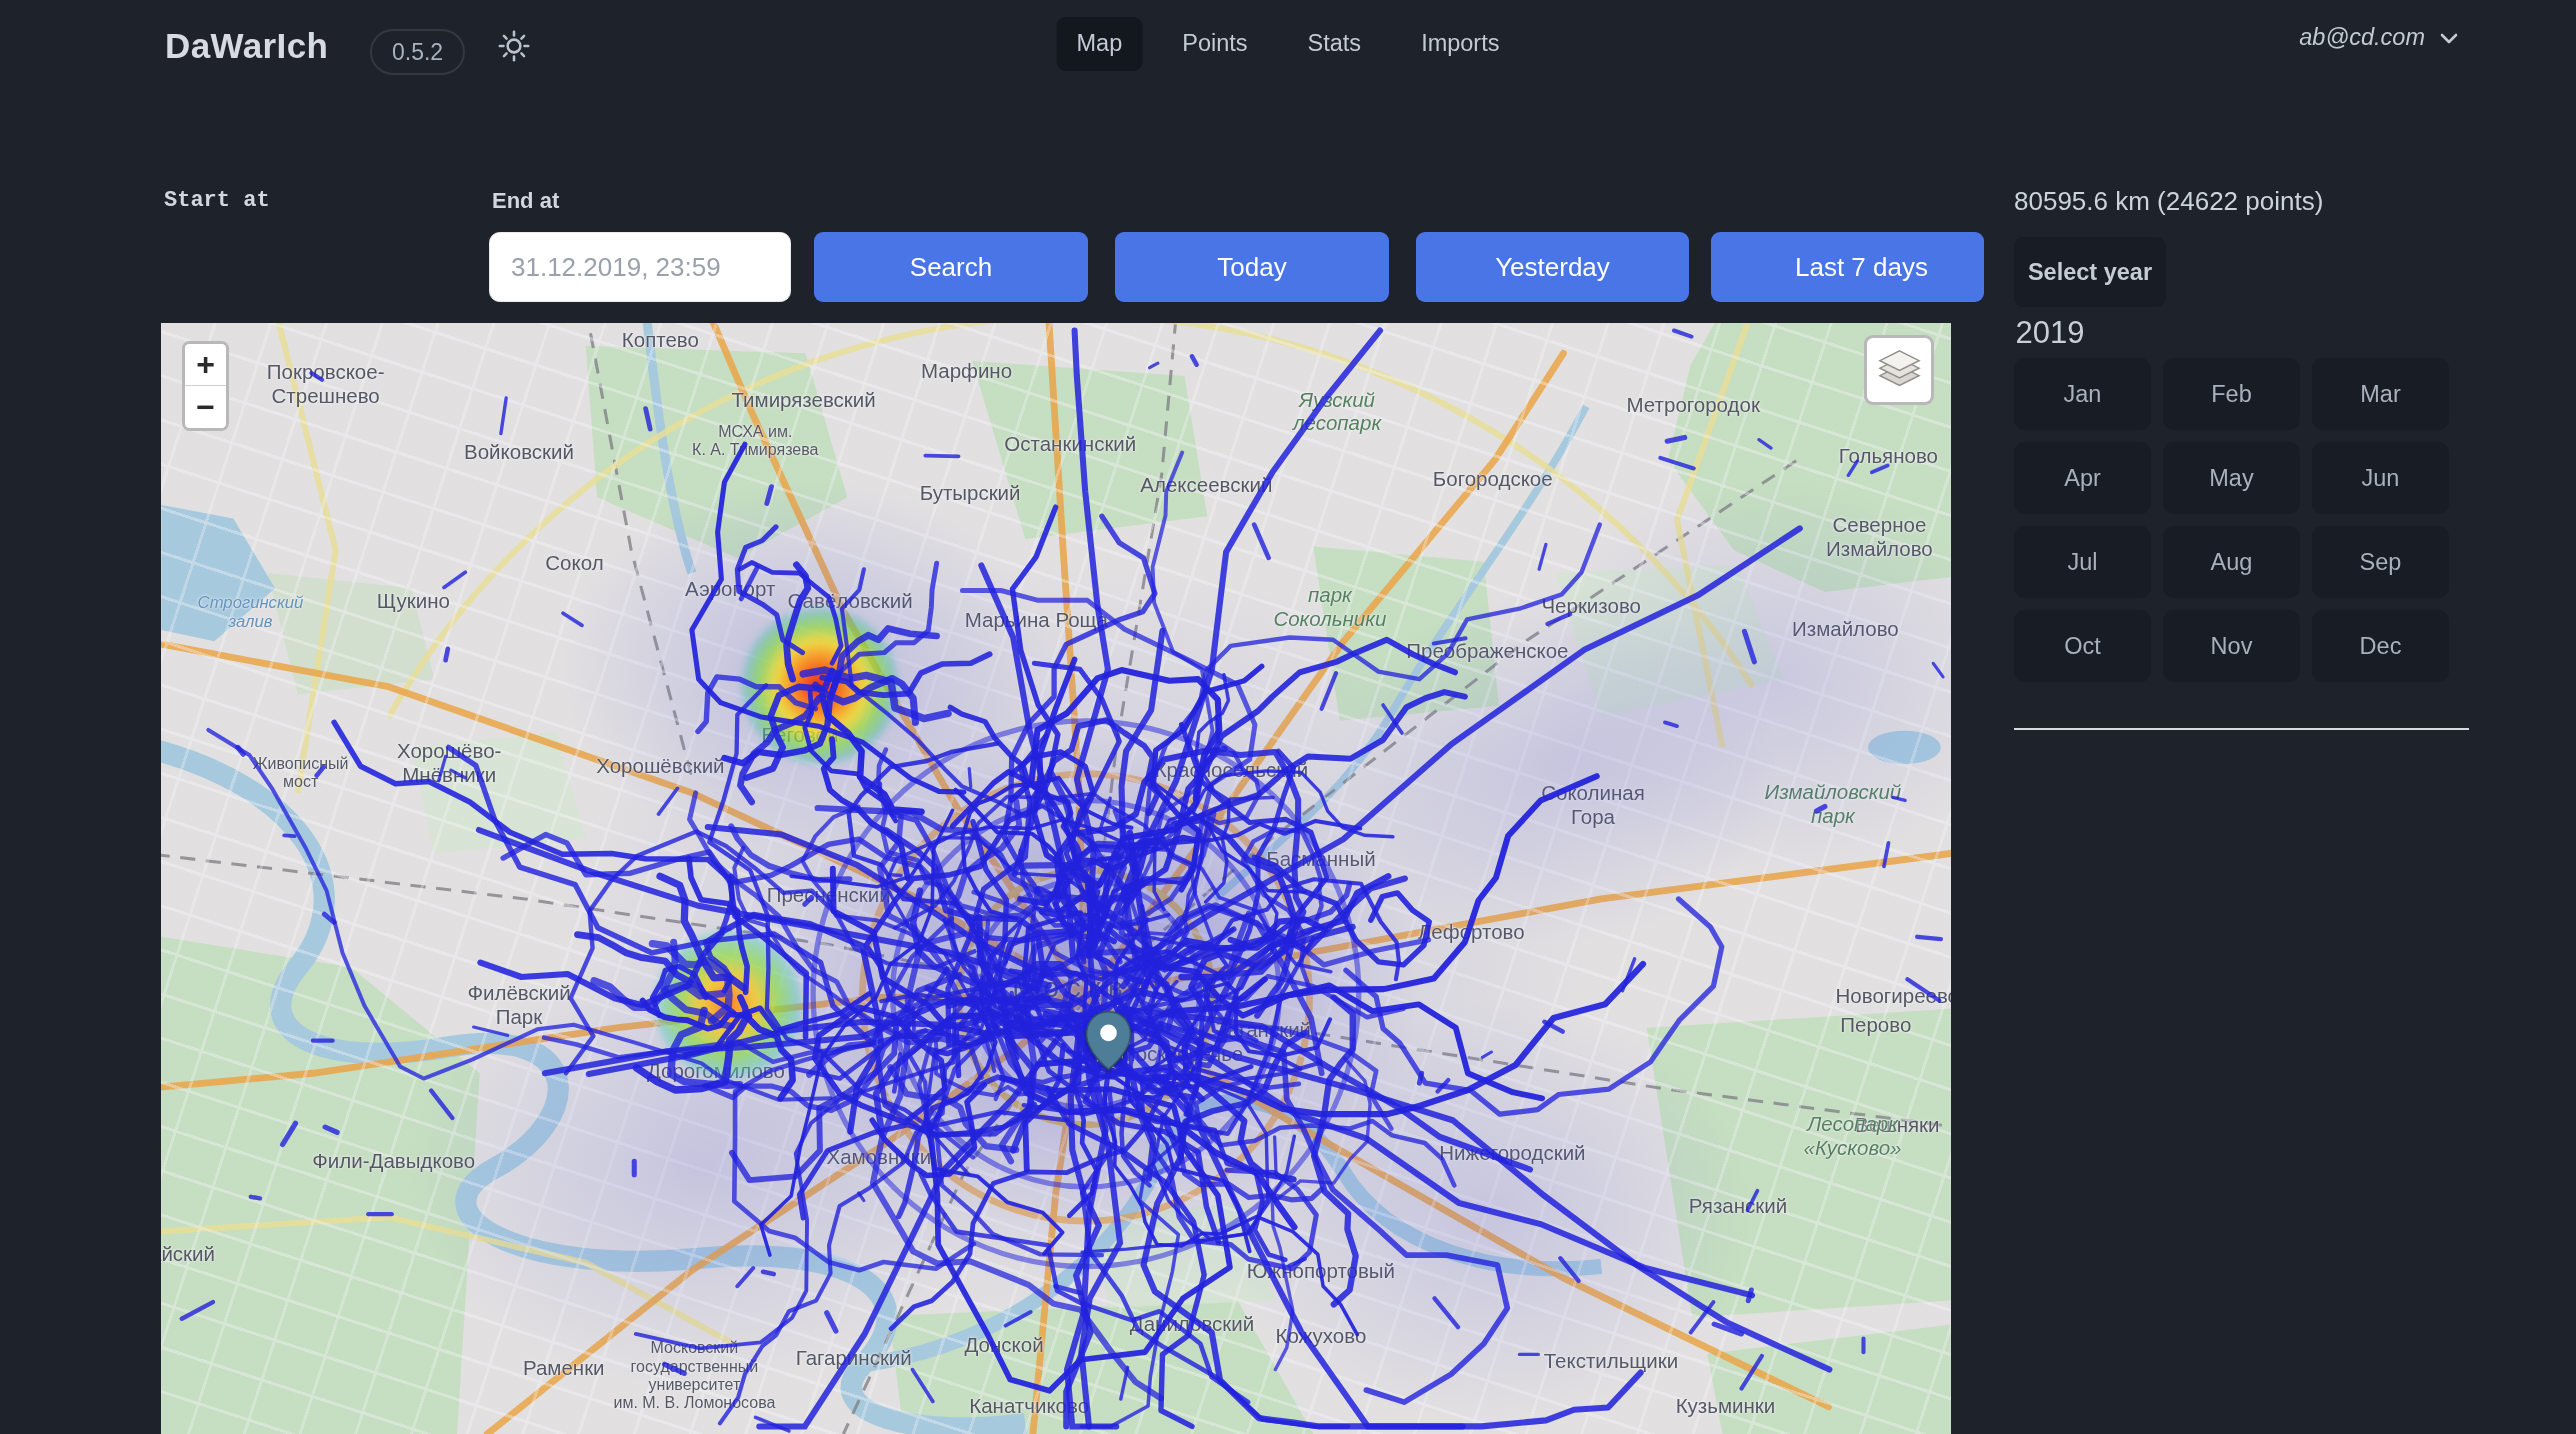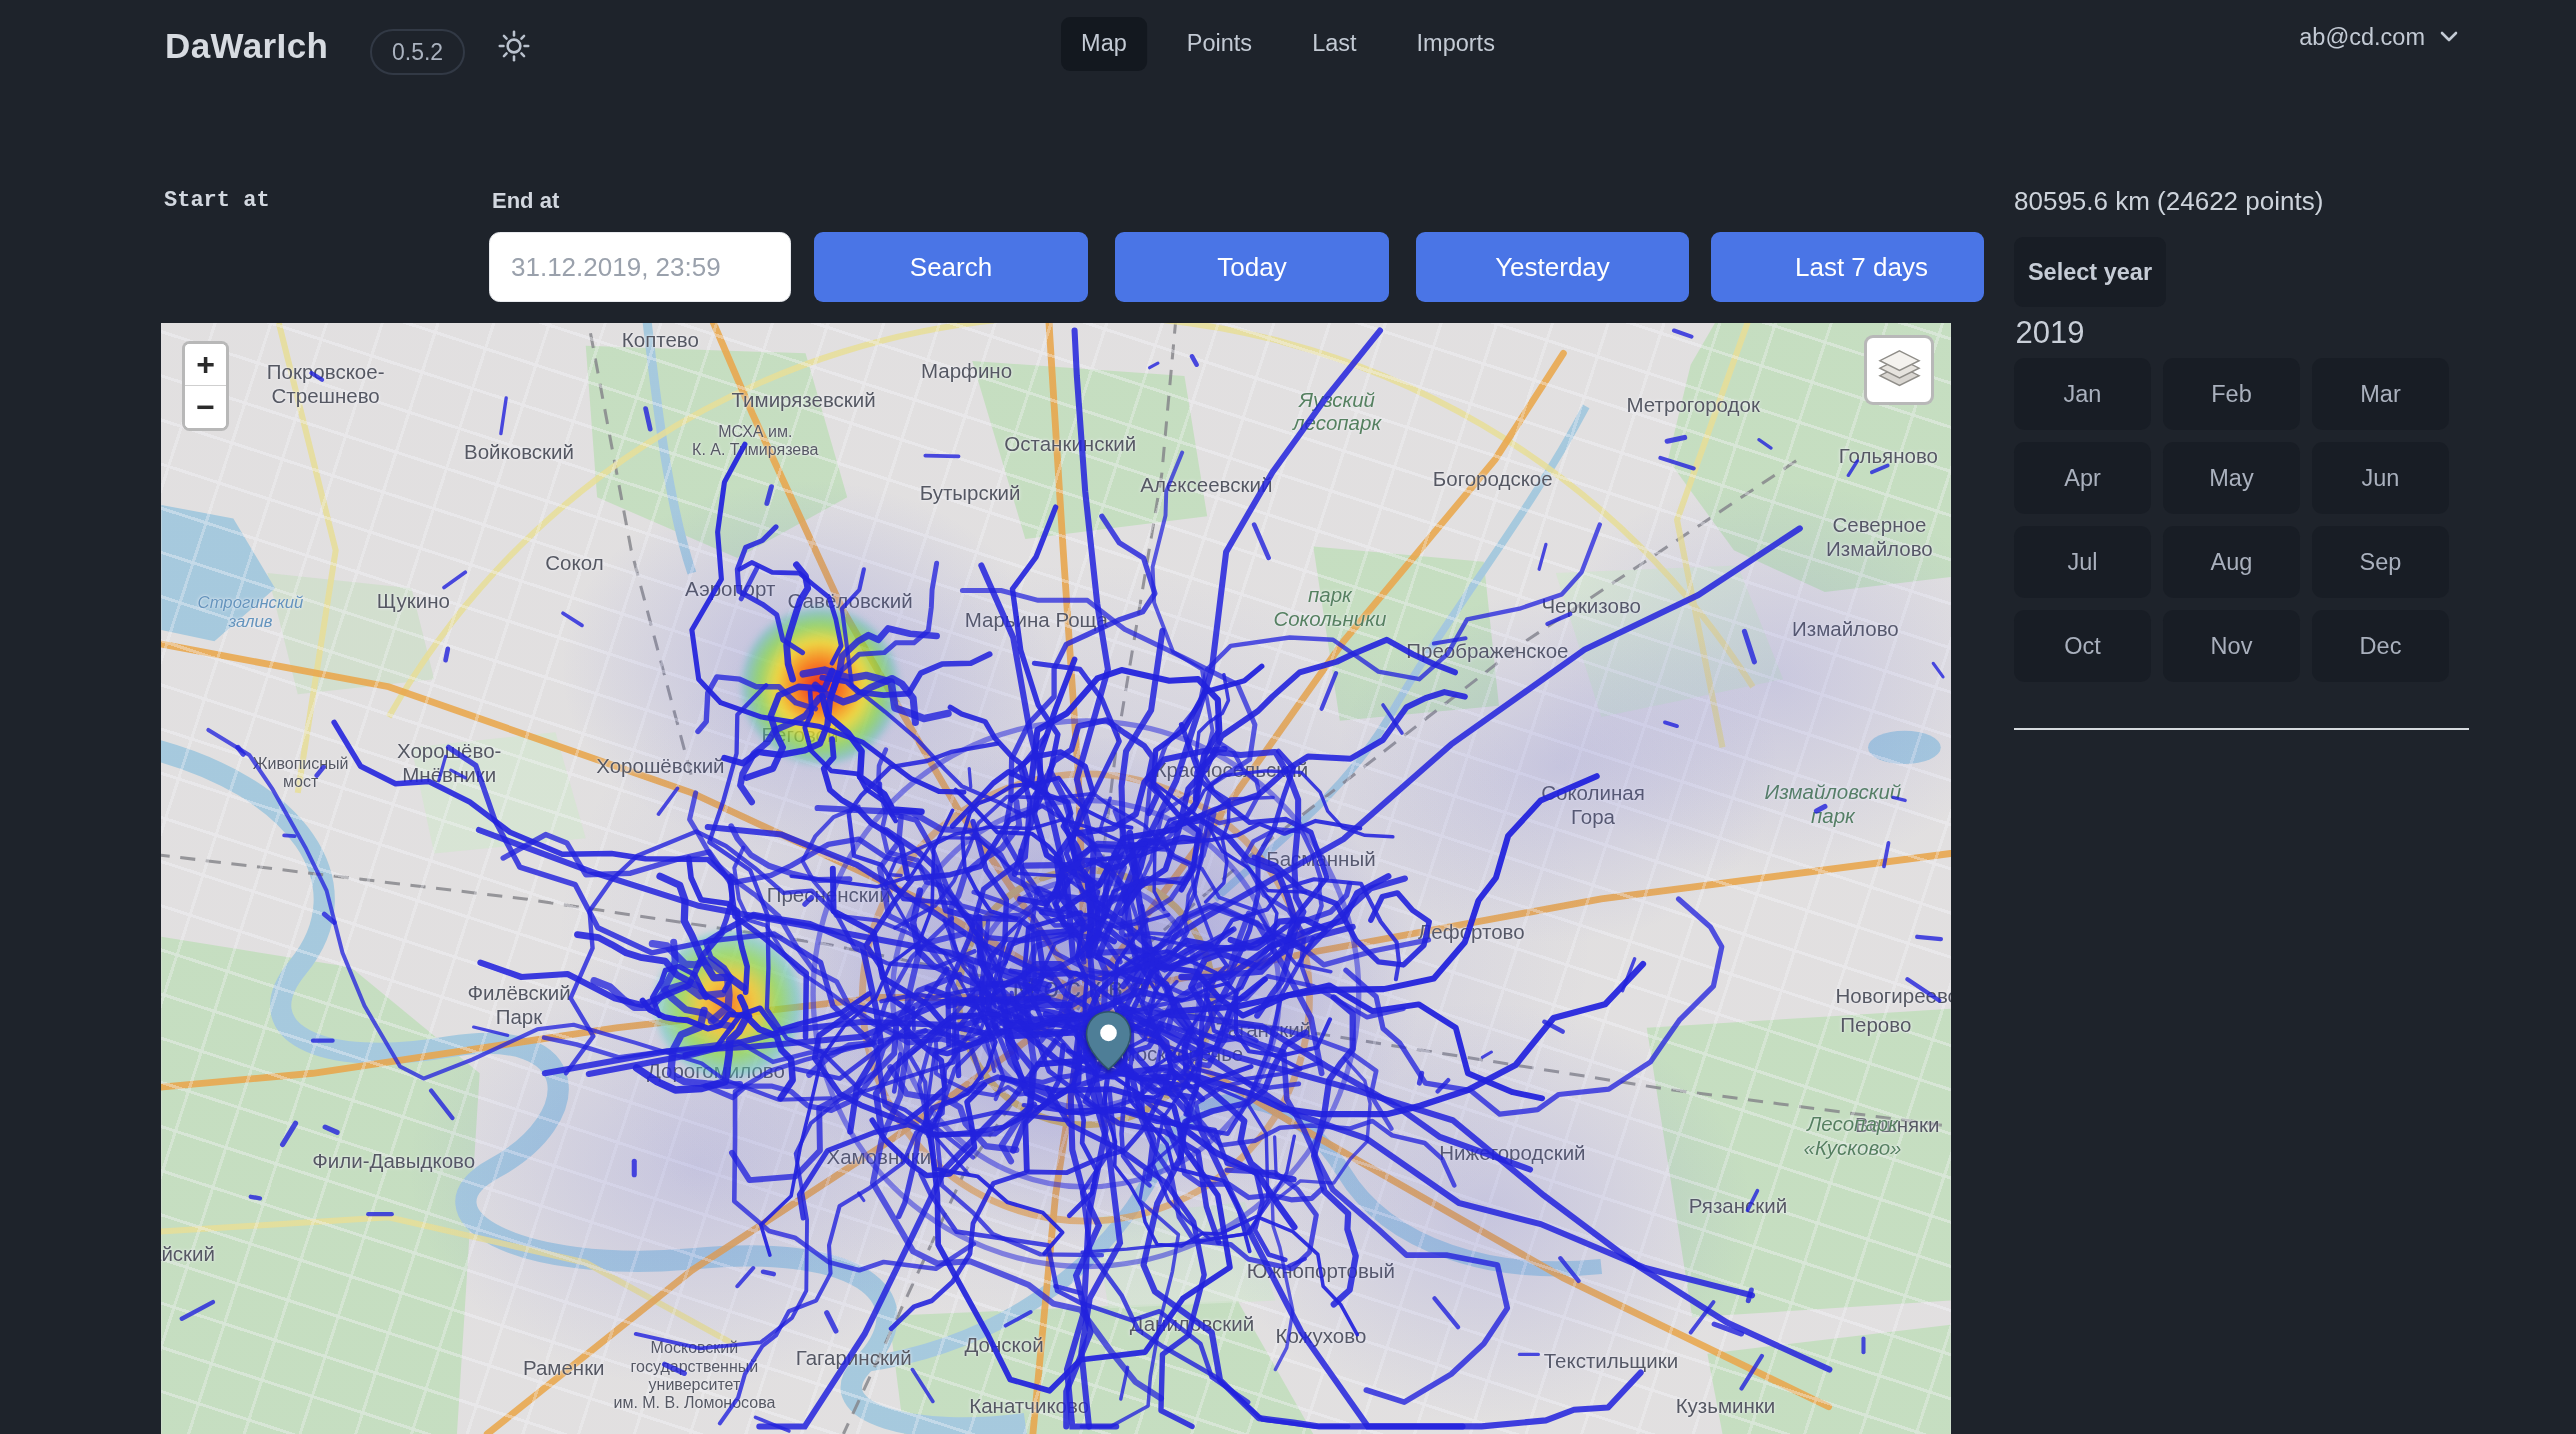--- a/index.html
+++ b/index.html
@@ -8,21 +8,21 @@
   .page { position:relative; width:2576px; height:1434px; }
 
   
   .header { position:absolute; top:0; left:0; width:100%; height:91px; }
   .logo { position:absolute; left:165px; top:26px; font-size:35px; font-weight:700; color:#d7dbe1; letter-spacing:0.4px; }
   .version-pill { position:absolute; left:370px; top:29px; padding:7.6px 20px; border:2.3px solid #323945; border-radius:757px; font-size:23px; color:#aab2bf; }
   .theme-toggle { position:absolute; left:491px; top:23px; width:45px; height:45px; display:flex; align-items:center; justify-content:center; cursor:pointer; }
   .main-nav { position:absolute; left:50%; top:16.7px; transform:translateX(-50%); display:flex; align-items:flex-start; gap:20px; }
   .nav-item { font-size:23.5px; color:#c3cad4; padding:13.6px 20px; border-radius:9px; cursor:pointer; }
   .nav-item.active { background:#13181f; }
-  .user-menu { position:absolute; right:115px; top:24px; display:flex; gap:12px; cursor:pointer; }
+  .user-menu { position:absolute; right:115px; top:24px; display:flex; align-items:center; gap:12px; cursor:pointer;font-style:italic; }
   .user-email { font-size:23.5px; color:#c3cad4; }
 
   
   .controls { position:absolute; left:161px; top:185px; width:1822px; height:129px; }
   .field-label { position:absolute; top:3px; font-size:22px; font-weight:700; color:#d2d7df; }
   .label-start { left:3px;font-family:Liberation Mono, monospace; } .label-end { left:331px; }
   .date-input { position:absolute; top:47px; width:302px; height:70px; background:#ffffff; border:1.5px solid #e8eaee; border-radius:10.6px; color:#9aa1ac; font-size:26px; padding:0 21px; font-family:"Liberation Sans", sans-serif; }
   .input-start { left:0; } .input-end { left:328px; }
   .btn-blue { position:absolute; top:47px; height:70px; border:none; border-radius:9px; background:var(--accent,#4a75e6); color:#ffffff; font-size:26px; display:flex; align-items:center; justify-content:center; cursor:pointer; font-family:"Liberation Sans", sans-serif; }
   .btn-search { left:653px; width:274px; }
@@ -96,21 +96,21 @@
           <line x1="10.6" y1="10.6" x2="14.1" y2="14.1"></line>
             <line x1="33.9" y1="33.9" x2="37.4" y2="37.4"></line>
           <line x1="10.6" y1="37.4" x2="14.1" y2="33.9"></line>
             <line x1="33.9" y1="14.1" x2="37.4" y2="10.6"></line>
         </svg>
       </span>
     </div>
     <div class="main-nav">
       <div class="nav-item active">Map</div>
       <div class="nav-item">Points</div>
-      <div class="nav-item">Last</div>
+      <div class="nav-item">Stats</div>
       <div class="nav-item">Imports</div>
     </div>
     <div class="user-menu">
       <span class="user-email">ab@cd.com</span>
       <span>
         <svg width="24" height="24" viewBox="0 0 24 24" fill="none" stroke="#c3cad4" stroke-width="2.6" stroke-linecap="round" stroke-linejoin="round">
           <path d="M5 9 L12 16 L19 9"></path>
         </svg>
       </span>
     </div>

